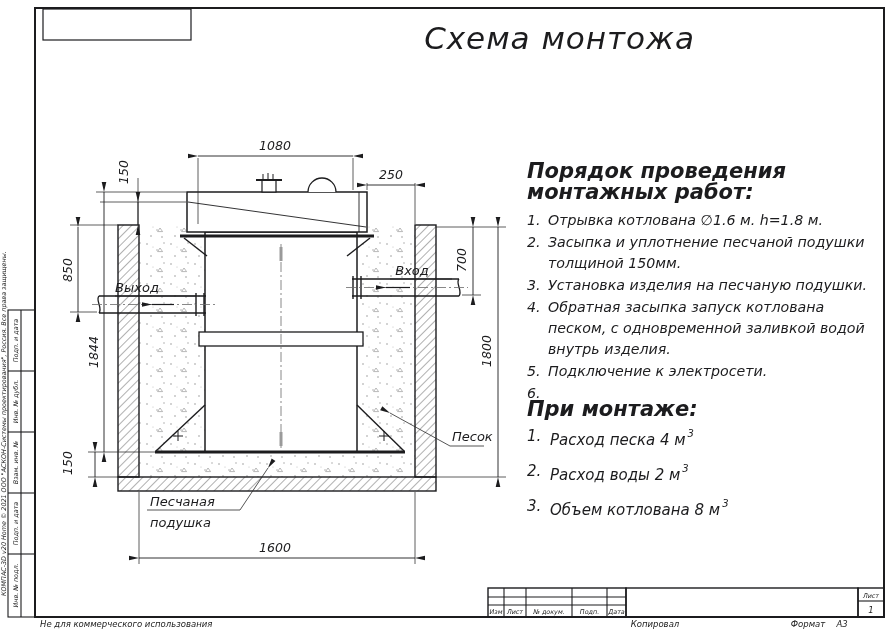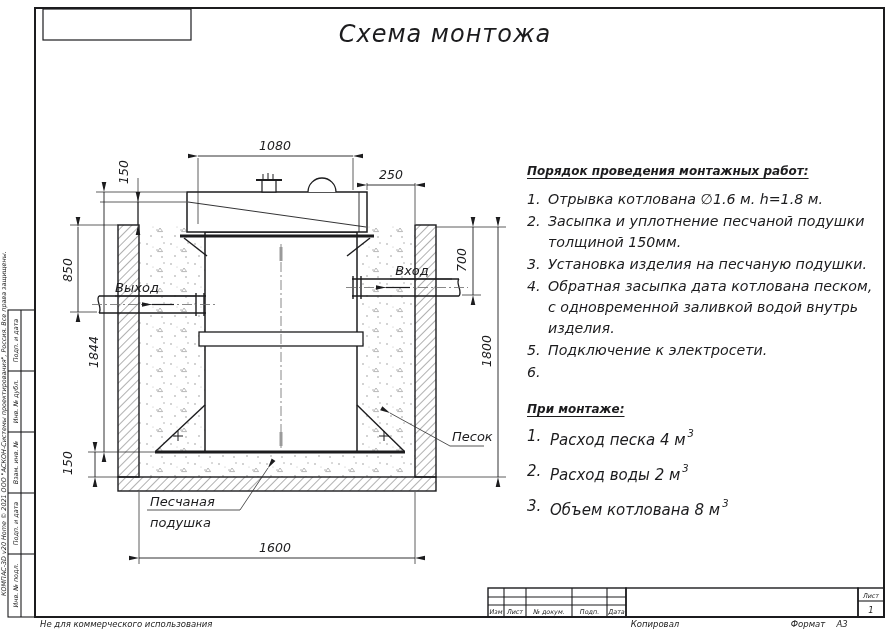--- a/index.html
+++ b/index.html
@@ -2,25 +2,25 @@
 <html><head>
 <meta charset="utf-8">
 <style>
   html,body{margin:0;padding:0;background:#e8e8e8;}
   .page{position:relative;width:892px;height:632px;background:#ffffff;
         font-family:"DejaVu Sans","Liberation Sans",sans-serif;color:#1c1c1e;overflow:hidden;
         outline:1px solid #b5b5b5;}
   svg{position:absolute;left:0;top:0;}
   .abs{position:absolute;}
   .title-block{left:195px;top:20px;width:500px;text-align:center;font-style:italic;}
-  .title-l1{font-size:24px;letter-spacing:1px;}
+  .title-l1{font-size:31px;letter-spacing:1px;text-align:right;}
   .title-l2{font-size:26px;margin-top:6px;}
   .instr{left:527px;top:161px;width:356px;font-style:italic;font-size:14.2px;line-height:21px;}
-  .instr h3,.mont h3{margin:0 0 7px 0;font-size:12px;font-weight:bold;font-style:italic;
-       text-decoration:underline;text-underline-offset:3px;}
+  .instr h3,.mont h3{margin:0 0 7px 0;font-size:21px;font-weight:bold;font-style:italic;
+       text-underline-offset:3px;}
   .step{display:flex;margin-bottom:1px;}
   .step .n{width:21px;flex:0 0 21px;}
   .mont{left:527px;top:399px;width:340px;font-style:italic;font-size:15px;line-height:20px;}
   .mitem{display:flex;margin-bottom:11px;}
   .mitem .n{width:23px;flex:0 0 23px;}
   sup{font-size:10px;position:relative;top:-2px;left:2px;}
   text{font-family:"DejaVu Sans","Liberation Sans",sans-serif;}
   .dimtxt{font-size:12.5px;font-style:italic;fill:#1c1c1e;}
   .lbltxt{font-size:13px;font-style:italic;fill:#1c1c1e;}
   .tiny{font-size:6.4px;font-style:italic;fill:#222;}
@@ -223,21 +223,21 @@
     <div class="step">
       <span class="n">2.</span>
       <span>Засыпка и уплотнение песчаной подушки толщиной 150мм.</span>
     </div>
     <div class="step">
       <span class="n">3.</span>
       <span>Установка изделия на песчаную подушки.</span>
     </div>
     <div class="step">
       <span class="n">4.</span>
-      <span>Обратная засыпка дата котлована песком, с одновременной заливкой водой внутрь изделия.</span>
+      <span>Обратная засыпка запуск котлована песком, с одновременной заливкой водой внутрь изделия.</span>
     </div>
     <div class="step">
       <span class="n">5.</span>
       <span>Подключение к электросети.</span>
     </div>
     <div class="step">
       <span class="n">6.</span>
     </div>
   </div>
 

